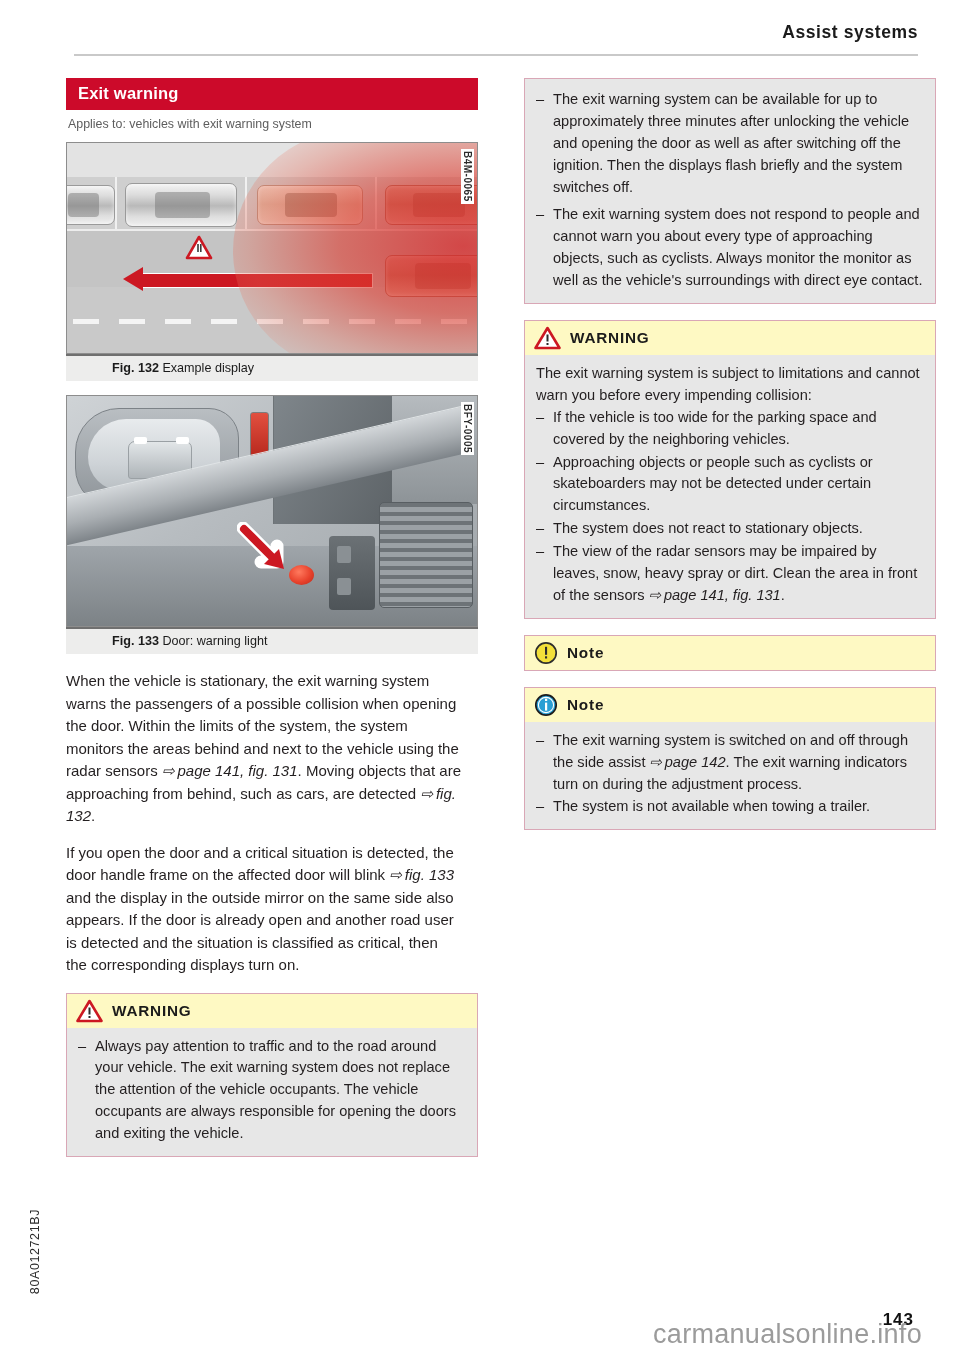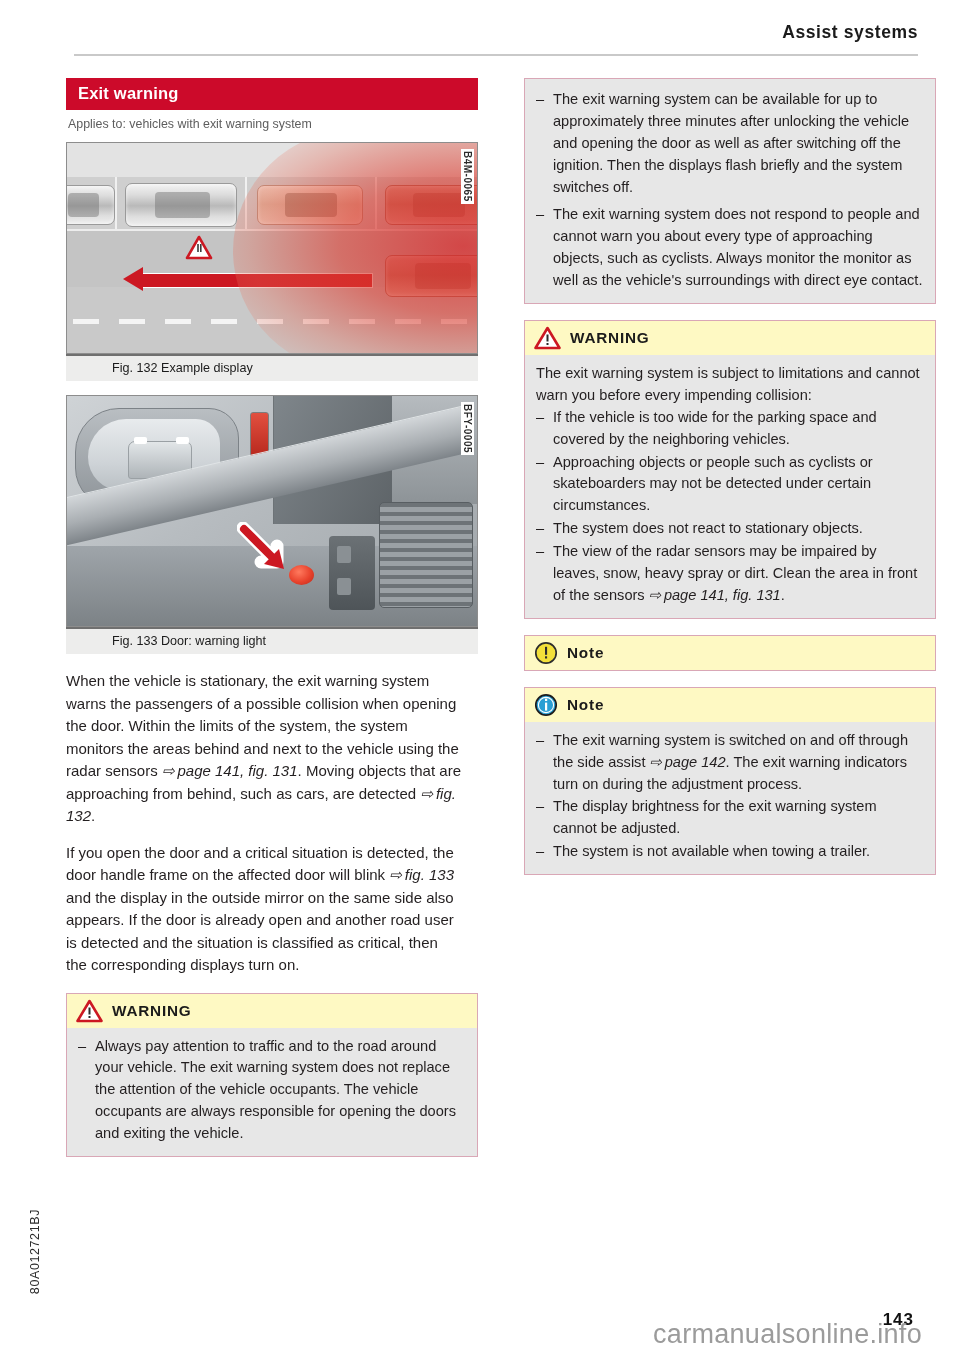--- a/index.html
+++ b/index.html
@@ -93,21 +93,21 @@
     background: #ffffff;
     padding: 2px 1px;
   }
   .fig-caption {
     background: #ededec;
     border-top: 2px solid #6f6f6f;
     font-size: 12.6px;
     padding: 5px 0 6px 10px;
     color: #1b1b1b;
   }
-  .fig-caption b { font-weight: normal; padding-left: 36px; }
+  .fig-caption b { font-weight: bold; padding-left: 36px; }
 
   
   p.body {
     font-size: 15px;
     line-height: 1.50;
     margin: 14px 16px 0 0;
     text-align: left;
   }
   p.body.first { margin-top: 16px; }
   .ref { font-style: italic; }
@@ -486,21 +486,20 @@
           <circle cx="12" cy="12" r="10.2" fill="#2b9fd4" stroke="#1c1c1c" stroke-width="1.7"></circle>
           <circle cx="12" cy="12" r="7.6" fill="none" stroke="#ffffff" stroke-width="1.1"></circle>
           <rect x="11" y="9.6" width="2.2" height="8" fill="#ffffff"></rect>
           <rect x="11" y="5.6" width="2.2" height="2.4" fill="#ffffff"></rect>
         </svg>
         <span class="title">Note</span>
       </div>
       <div class="box-body">
         <ul class="dash">
           <li>The exit warning system is switched on and off through the side assist <span class="ref">⇨ page 142</span>. The exit warning indicators turn on during the adjustment process.</li>
-          <li>The display brightness for the exit warning system cannot be adjusted.</li>
           <li>The system is not available when towing a trailer.</li>
         </ul>
       </div>
     </div>
 
   </div>
 </div>
 
 <div class="margin-code">80A012721BJ</div>
 <div class="page-number">143</div>

